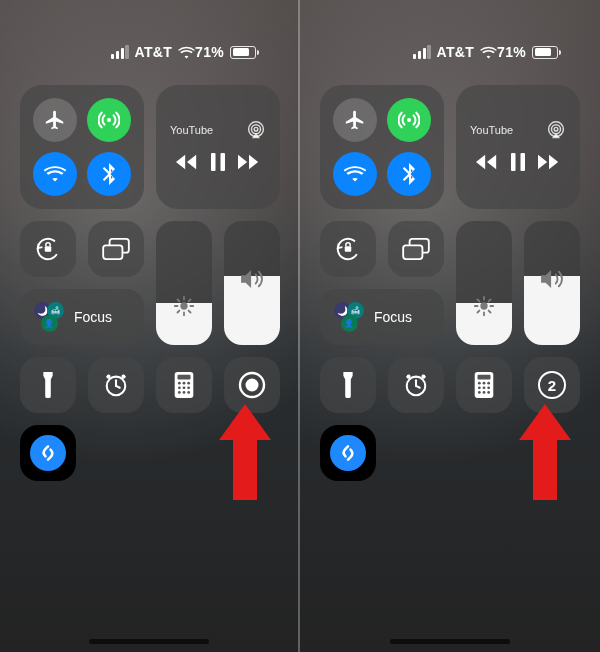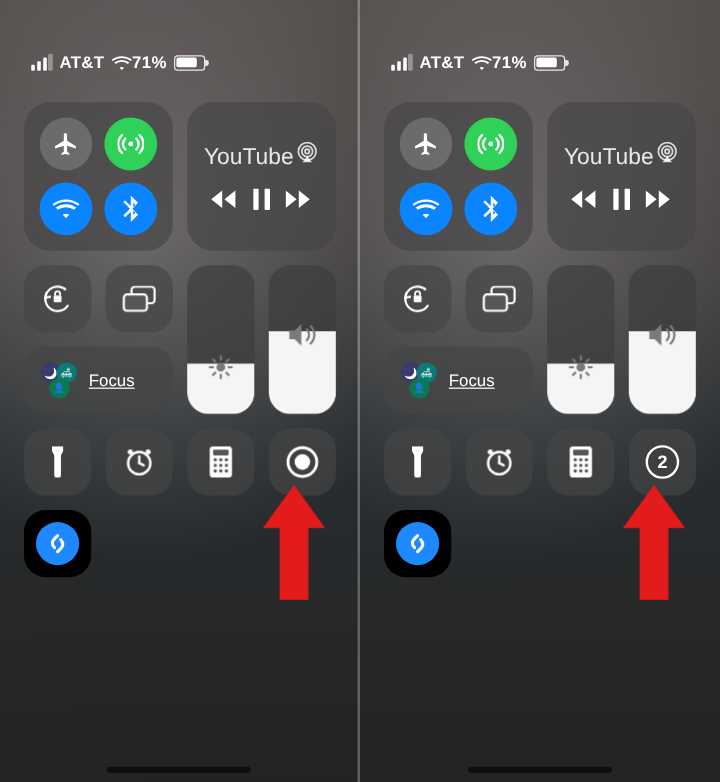--- a/index.html
+++ b/index.html
@@ -17,24 +17,24 @@
       radial-gradient(circle at 40% 30%, rgba(255,255,255,0.25), rgba(255,255,255,0.02) 55%),
       linear-gradient(180deg, #4f4948 0%, #3b3635 28%, #25292c 55%, #1f1f1f 100%);
     color: #fff;
     overflow: hidden;
   }
   .phone.p1 { border-right: 2px solid rgba(255,255,255,0.28); }
 
   
   .status {
     position: absolute;
-    top: 40px; left: 0; right: 0;
+    top: 40px; left: 0; right: 16px;
     height: 24px;
     padding: 0 26px;
-    display: flex; align-items: center; justify-content: flex-start;
+    display: flex; align-items: center; justify-content: flex-end;
     font-size: 14px; font-weight: 600; letter-spacing: .3px;
   }
   .status .left, .status .right { display: flex; align-items: center; gap: 6px; }
   .carrier { font-size: 14px; font-weight: 600; }
   .bars { display: inline-flex; align-items: flex-end; gap: 1.6px; }
   .bars i { display:block; width:3.2px; background:#fff; border-radius:1px; }
   .bars i:nth-child(1){height:5px;} .bars i:nth-child(2){height:8px;}
   .bars i:nth-child(3){height:11px;} .bars i:nth-child(4){height:14px; background:rgba(255,255,255,.35);}
   .wifi-mini svg { display:block; }
   .batt-wrap { display:flex; align-items:center; gap:4px; }
@@ -64,25 +64,25 @@
   
   .conn { display:grid; grid-template-columns:1fr 1fr; grid-template-rows:1fr 1fr; gap:10px; padding:12px; }
   .circ { width:44px; height:44px; border-radius:50%; display:flex; align-items:center; justify-content:center; }
   .circ.gray {  background: rgba(255,255,255,.17); }
   .circ.green{ background:#30d158; }
   .circ.blue { background:#0a84ff; }
 
   
   .media { flex-direction:column; align-items:flex-start; padding:10px 14px 12px; gap:10px; }
   .media-top{ width:100%; display:flex; justify-content:space-between; align-items:flex-start; }
-  .mlabel { font-size:19px; color:rgba(255,255,255,.88); font-weight:500; margin-top:3px; }
+  .mlabel { font-size:11px; color:rgba(255,255,255,.88); font-weight:500; margin-top:3px; }
   .mcontrols{ width:100%; display:flex; justify-content:space-around; align-items:center; margin-top:4px; }
 
   
-  .focus { grid-column: span 2; display:flex; justify-content:flex-start; align-items:center; gap:10px; padding:0 14px;text-decoration:underline; }
+  .focus { grid-column: span 2; display:flex; justify-content:flex-start; align-items:center; gap:10px; padding:0 14px; }
   .focus-icons{ position:relative; width:30px; height:30px; }
   .focus-icons .fi{ position:absolute; width:17px; height:17px; border-radius:50%; display:flex; align-items:center; justify-content:center; font-size:9px; }
   .fi1{ left:0; top:0; background:#3a3a6d; } .fi1:before{content:"🌙"; filter:grayscale(1) brightness(2);}
   .fi2{ right:0; top:0; background:#0a7a7a; } .fi2:before{content:"🛋"; font-size:8px;}
   .fi3{ left:7px; bottom:0; background:#0a7a52; } .fi3:before{content:"👤"; font-size:8px;}
   .flabel{ font-size:14px; font-weight:500; color:#fff; }
 
   
   .slider { grid-row: span 2; flex-direction:column; padding:0; overflow:hidden; position:relative; background:rgba(60,60,60,.65); }
   .slider .fill { position:absolute; left:0; right:0; bottom:0; background:rgba(255,255,255,.95); }

